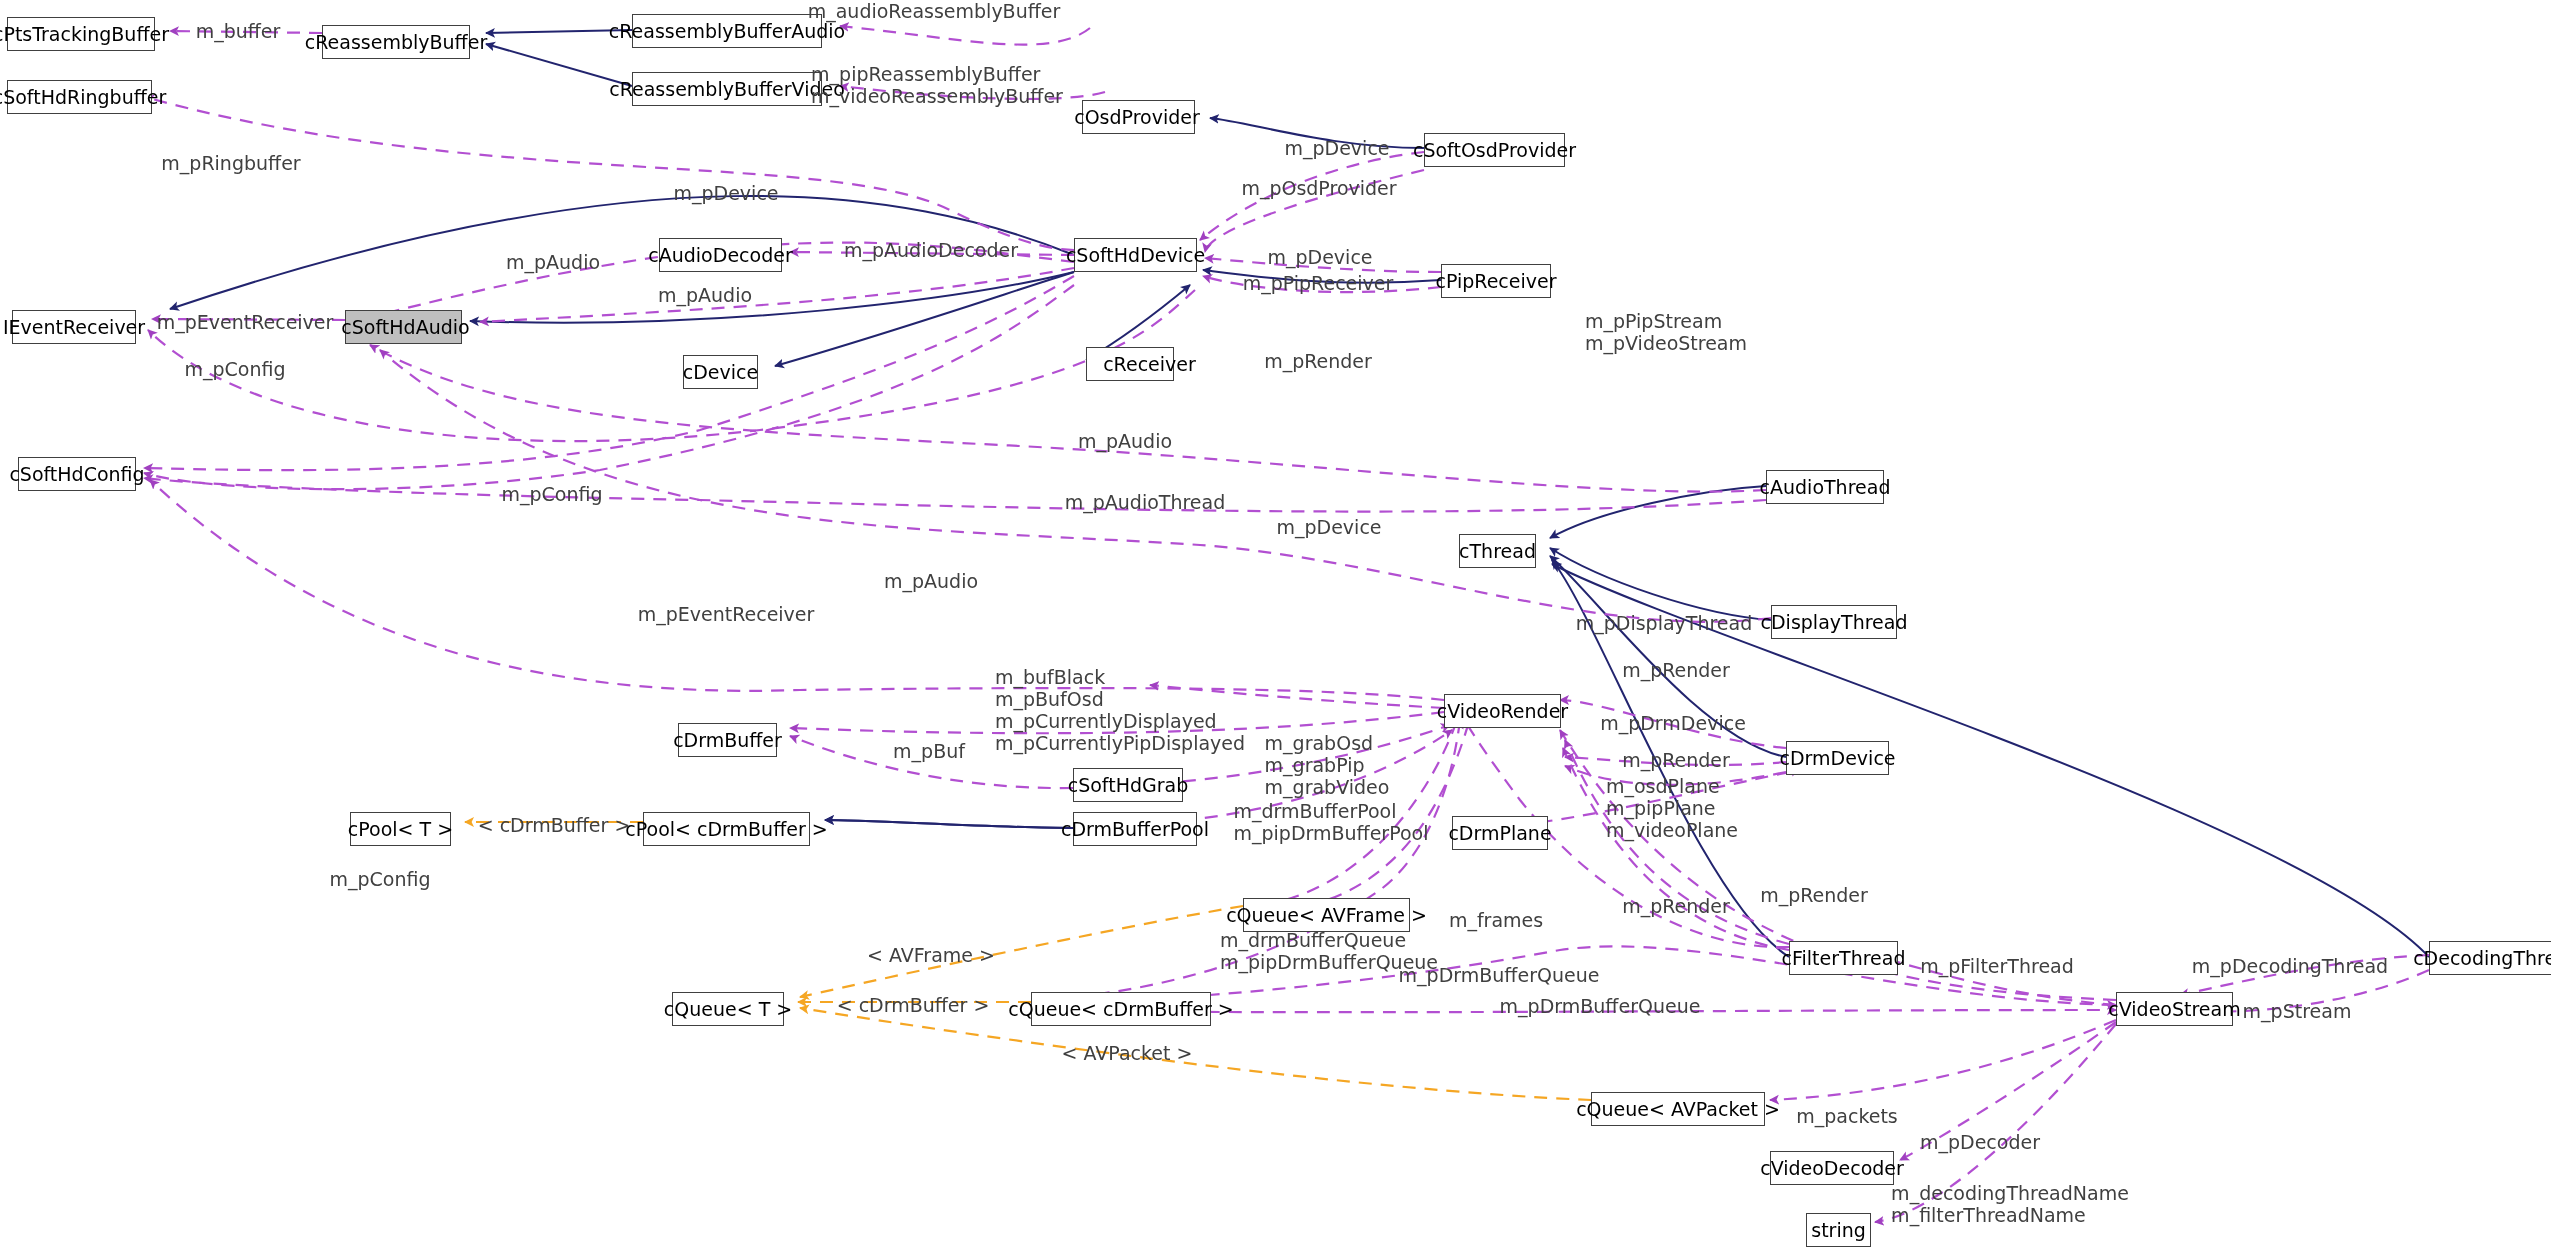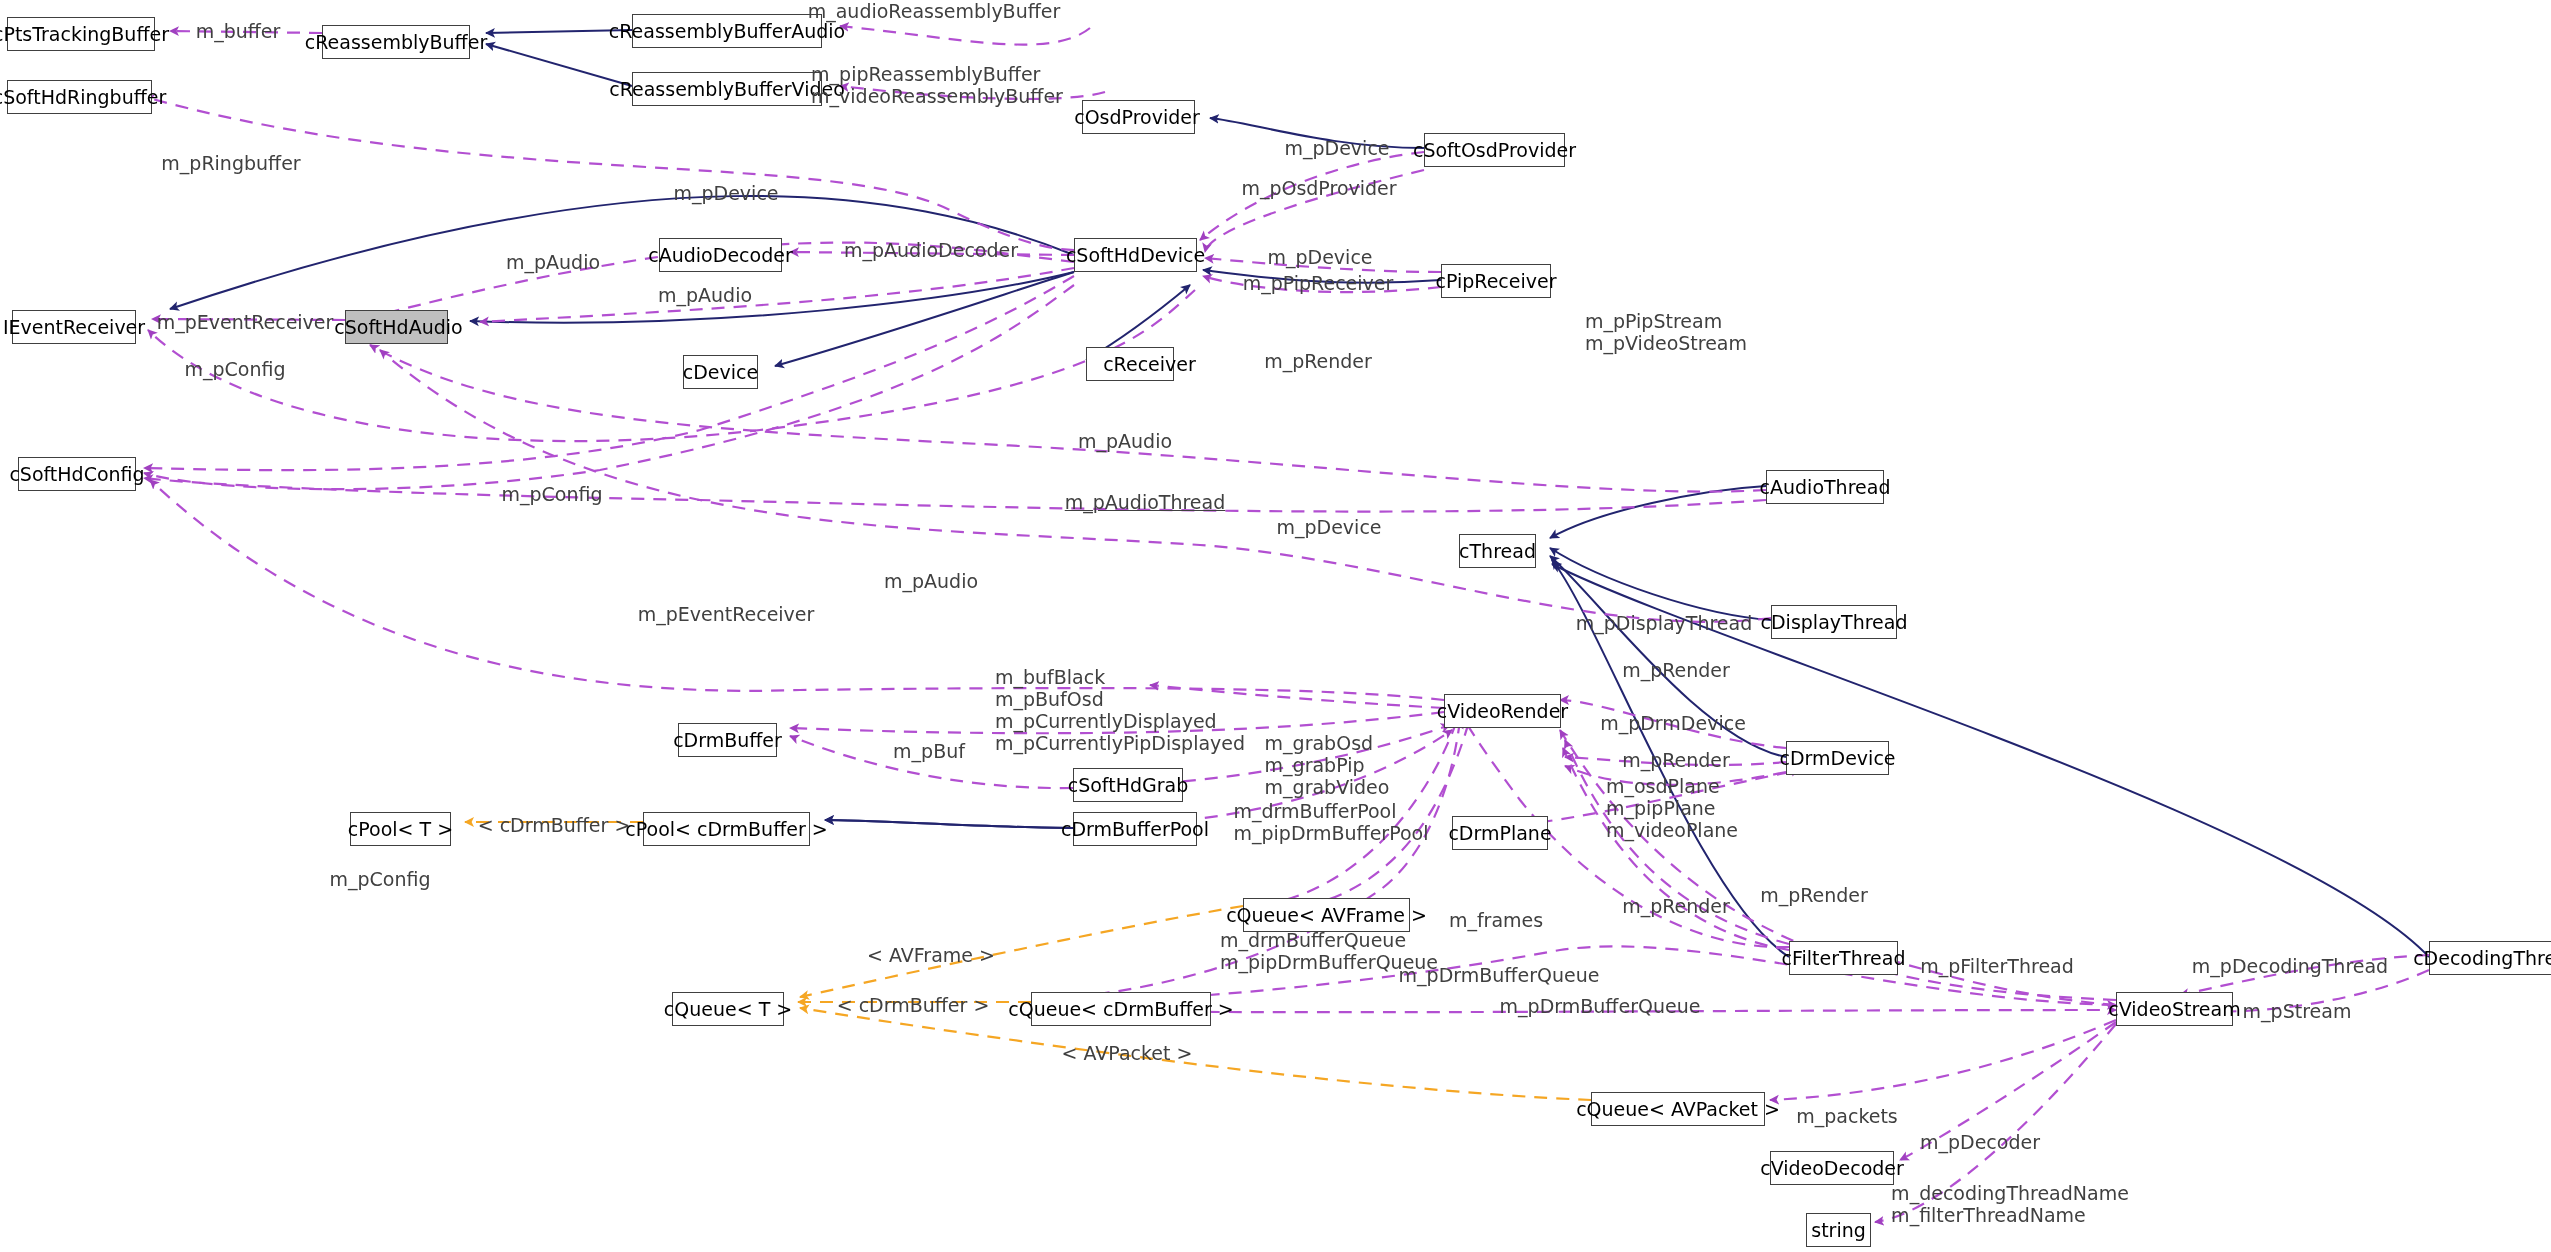--- a/index.html
+++ b/index.html
@@ -136,21 +136,21 @@
     </div>
   <div class="node" style="left:683px;top:355px;width:75px;">
       <span>cDevice</span>
     </div>
   <div class="node" style="left:1086px;top:347px;width:88px;padding-left:48px;">
       <span>cReceiver</span>
     </div>
   <div class="node" style="left:12px;top:310px;width:124px;">
       <span>IEventReceiver</span>
     </div>
-  <div class="node highlight" style="left:345px;top:310px;width:103px;padding-left:13px;">
+  <div class="node highlight" style="left:345px;top:310px;width:117px;padding-left:13px;">
       <span>cSoftHdAudio</span>
     </div>
   <div class="node" style="left:18px;top:457px;width:118px;">
       <span>cSoftHdConfig</span>
     </div>
   <div class="node" style="left:1766px;top:470px;width:118px;">
       <span>cAudioThread</span>
     </div>
   <div class="node" style="left:1459px;top:534px;width:77px;">
       <span>cThread</span>
@@ -223,21 +223,21 @@
   <div class="elabel" style="left:1320px;top:246px;">m_pDevice</div>
   <div class="elabel" style="left:1318px;top:272px;">m_pPipReceiver</div>
   <div class="elabel" style="left:705px;top:284px;">m_pAudio</div>
   <div class="elabel" style="left:245px;top:311px;">m_pEventReceiver</div>
   <div class="elabel" style="left:1318px;top:350px;">m_pRender</div>
   <div class="elabel" style="left:1666px;top:310px;">m_pPipStream
 m_pVideoStream</div>
   <div class="elabel" style="left:235px;top:358px;">m_pConfig</div>
   <div class="elabel" style="left:1125px;top:430px;">m_pAudio</div>
   <div class="elabel" style="left:552px;top:483px;">m_pConfig</div>
-  <div class="elabel" style="left:1145px;top:491px;text-decoration:underline;">m_pAudioThread</div>
+  <div class="elabel" style="left:1145px;top:491px;">m_pAudioThread</div>
   <div class="elabel" style="left:1329px;top:516px;">m_pDevice</div>
   <div class="elabel" style="left:931px;top:570px;">m_pAudio</div>
   <div class="elabel" style="left:726px;top:603px;">m_pEventReceiver</div>
   <div class="elabel" style="left:1664px;top:612px;">m_pDisplayThread</div>
   <div class="elabel" style="left:1676px;top:659px;">m_pRender</div>
   <div class="elabel" style="left:1120px;top:666px;">m_bufBlack
 m_pBufOsd
 m_pCurrentlyDisplayed
 m_pCurrentlyPipDisplayed</div>
   <div class="elabel" style="left:1327px;top:732px;">m_grabOsd

